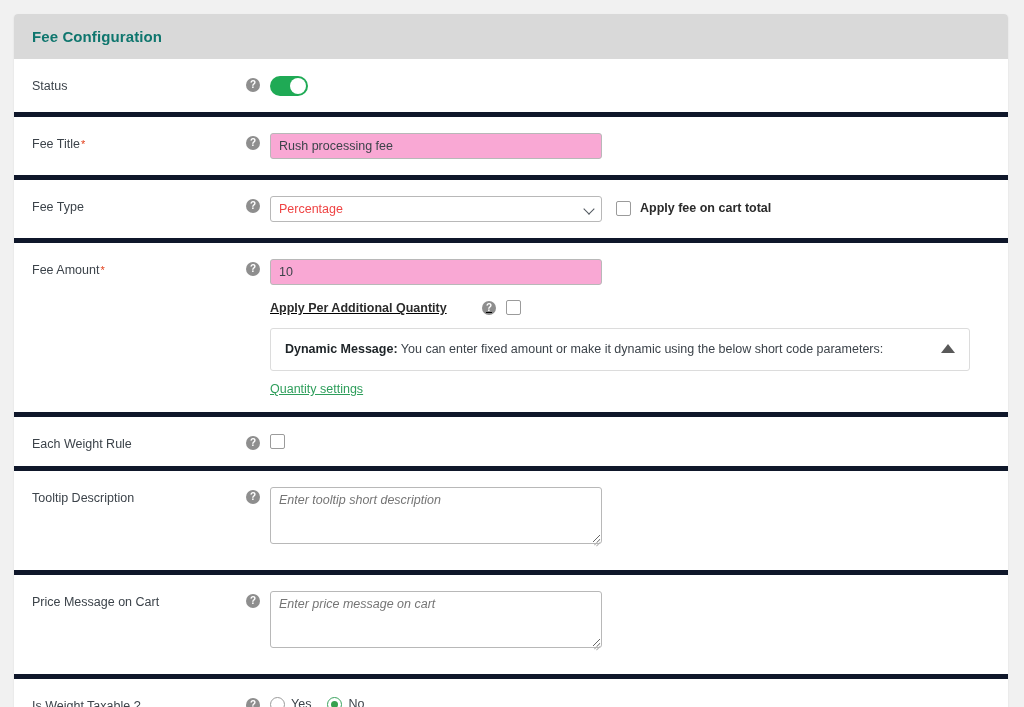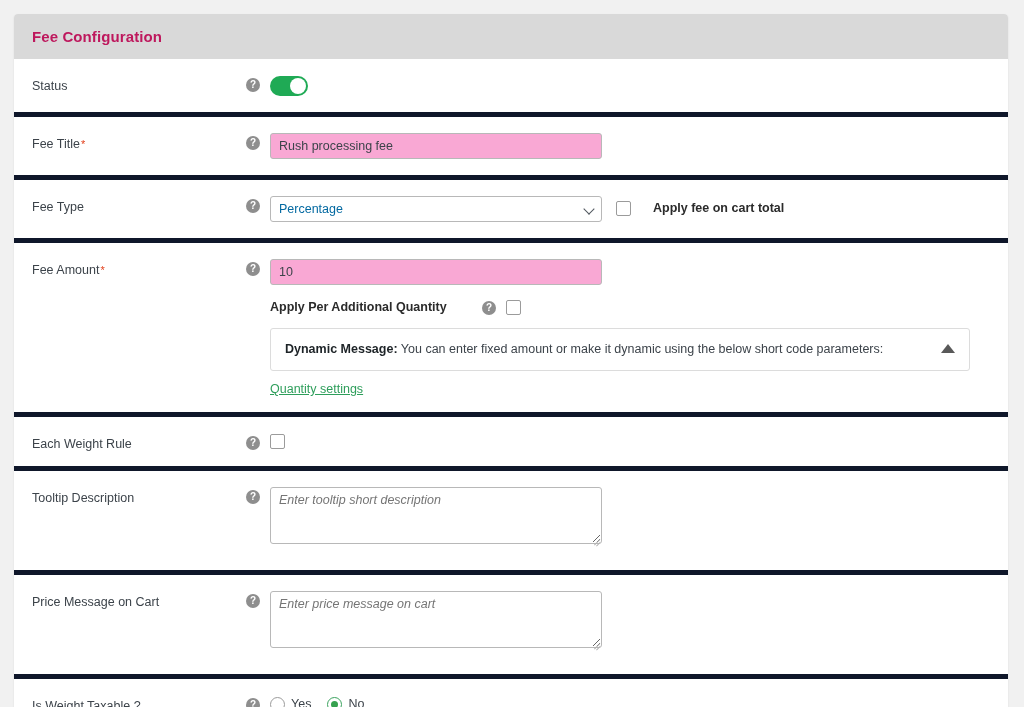--- a/index.html
+++ b/index.html
@@ -26,21 +26,21 @@
     background: #d9d9d9;
     border-radius: 4px 4px 0 0;
     display: flex;
     align-items: center;
     padding: 0 0 0 18px;
   }
   .card-header h2 {
     margin: 0;
     font-size: 15px;
     font-weight: bold;
-    color: #be185d;
+    color: #0f766e;
     letter-spacing: .1px;
   }
 
   .row {
     display: flex;
     align-items: flex-start;
     border-bottom: 5px solid #0f172a;
     padding: 0 0 0 18px;
     background: #fff;
     position: relative;
@@ -116,21 +116,21 @@
 
   
   .select-wrap { position: relative; width: 332px; flex: 0 0 332px; }
   .select-box {
     width: 332px;
     height: 26px;
     border: 1px solid #b8b8b8;
     border-radius: 3px;
     background: #fff;
     font-size: 12.5px;
-    color: #0369a1;
+    color: #ef4444;
     padding: 0 24px 0 8px;
     line-height: 24px;
     display: flex;
     align-items: center;
   }
   .caret {
     position: absolute;
     right: 9px; top: 9px;
     width: 9px; height: 9px;
     pointer-events: none;
@@ -151,21 +151,21 @@
     border: 1px solid #9b9b9b;
     border-radius: 2px;
     background: #fff;
     flex: 0 0 15px;
     display: inline-block;
   }
   .cbx-label {
     font-size: 12.5px;
     font-weight: bold;
     color: #2b2b2b;
-    margin-left: 22px;
+    margin-left: 9px;
     line-height: 15px;
   }
 
   
   .radio-group { display: flex; align-items: center; }
   .radio {
     width: 15px; height: 15px;
     border: 1px solid #9b9b9b;
     border-radius: 50%;
     background: #fff;
@@ -219,22 +219,23 @@
     transform: rotate(-45deg);
     transform-origin: right center;
   }
   .ta-grip i:nth-child(1) { width: 8px; margin-top: 2px; margin-left: 1px; }
   .ta-grip i:nth-child(2) { width: 5px; margin-top: 2px; margin-left: 4px; }
 
   
   .stack { display: flex; flex-direction: column; }
   .sub-row {
     display: flex;
-    align-items: flex-start;
+    align-items: flex-end;
     margin-top: 15px;
+    text-decoration: underline;
   }
   .sub-label {
     font-size: 12.5px;
     font-weight: bold;
     color: #2b2b2b;
     width: 212px;
     flex: 0 0 212px;
   }
   .notice {
     margin-top: 13px;

